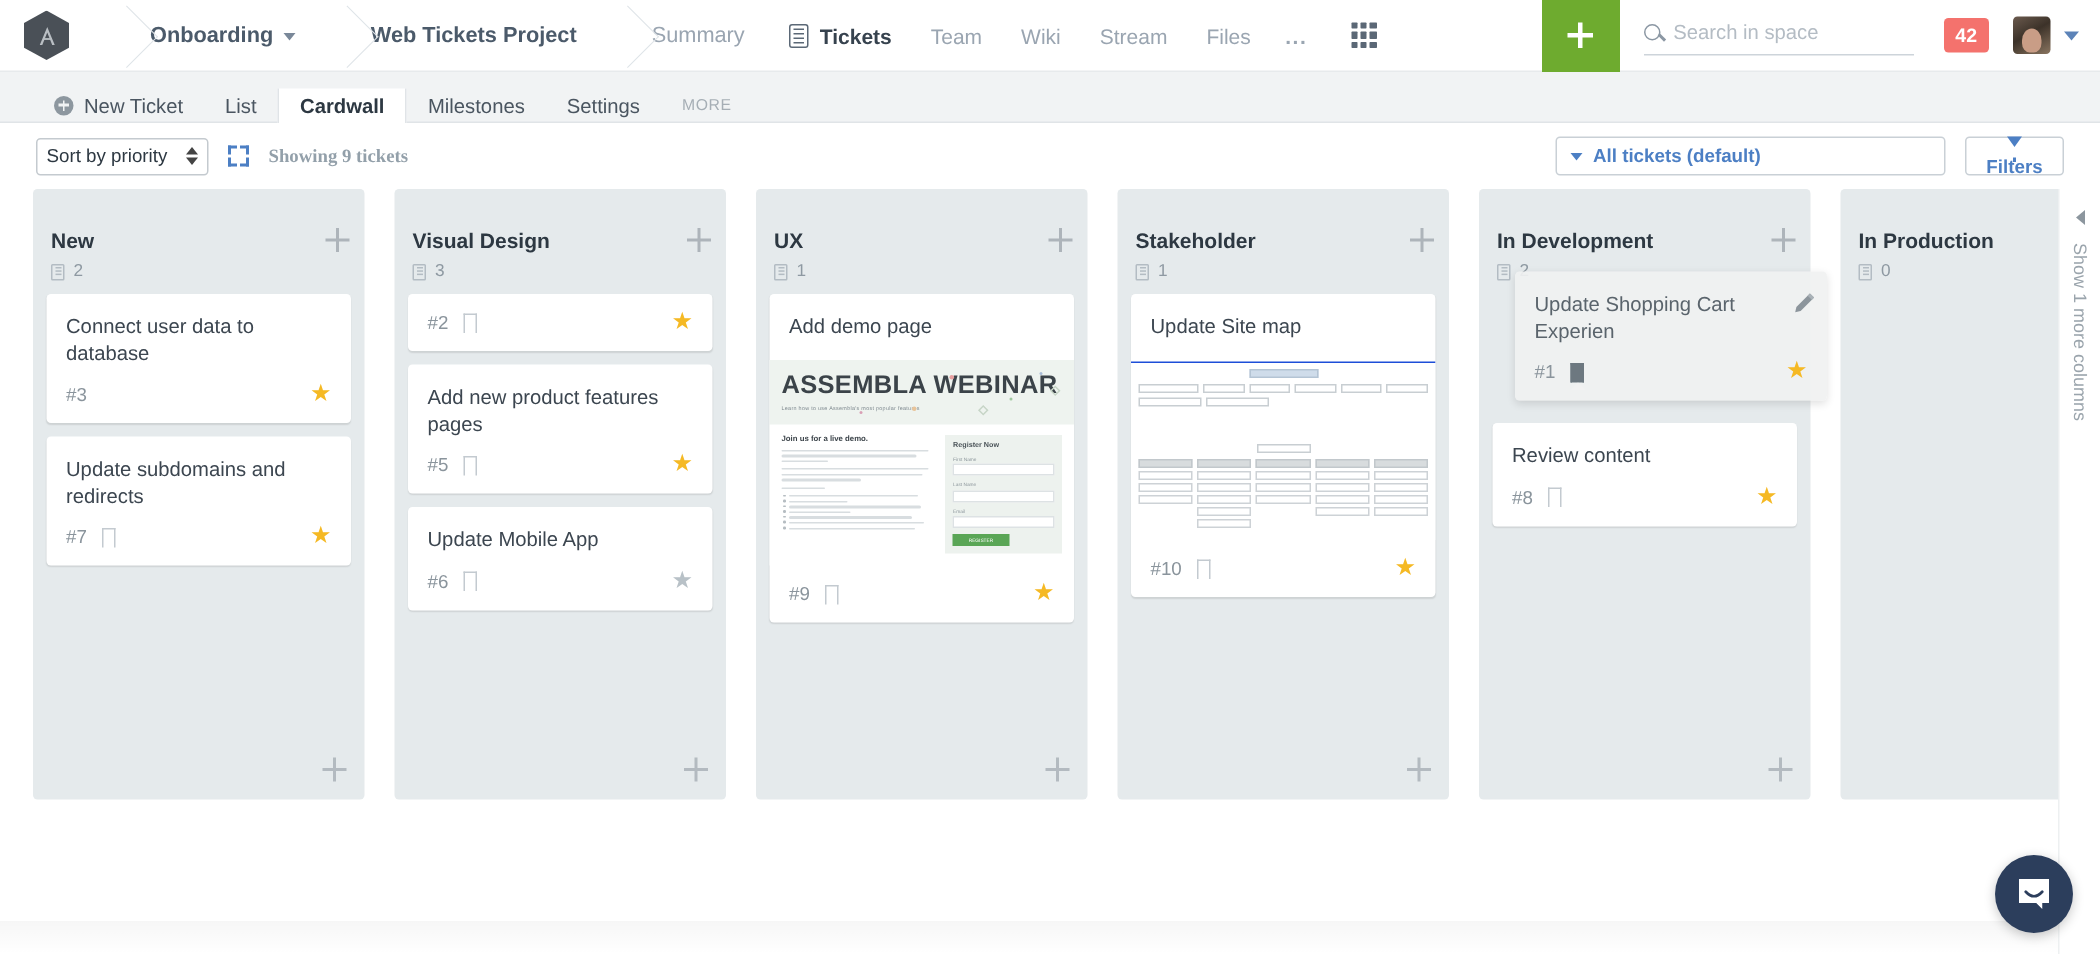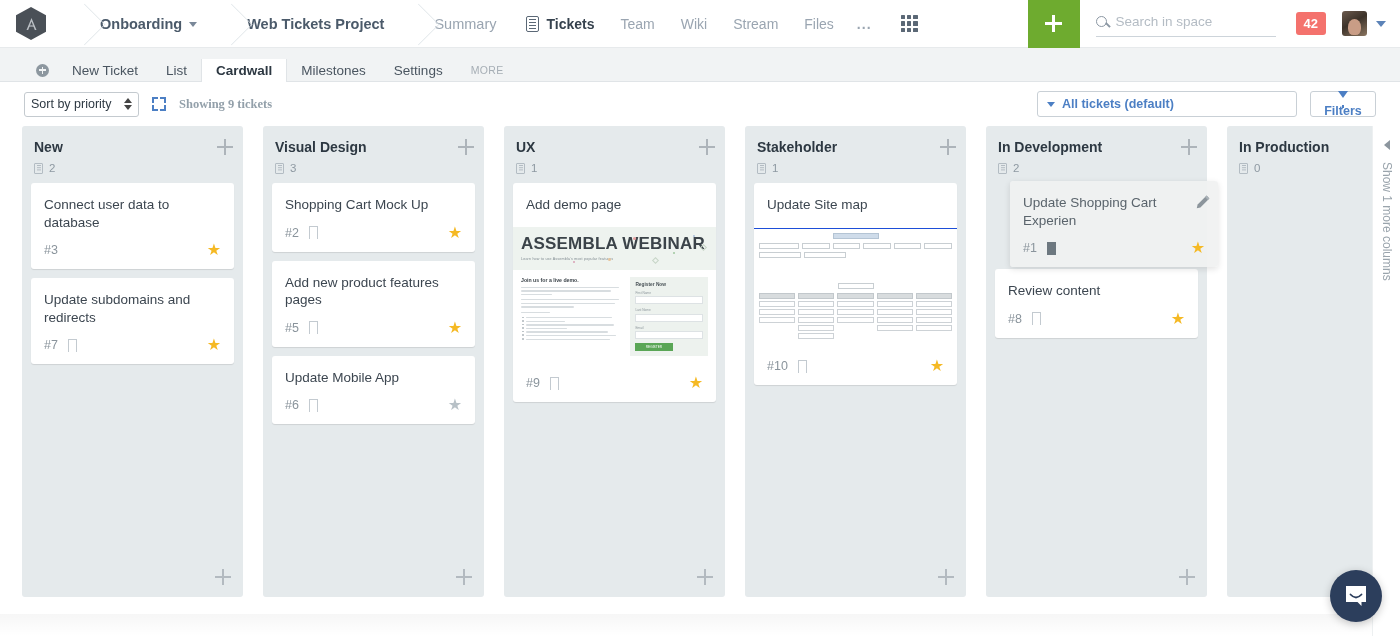--- a/index.html
+++ b/index.html
@@ -136,21 +136,21 @@
     border-top: 6px solid #5c83b8;
   }
 
   
   .subtabs {
     position: absolute; top: 48px; left: 0; width: 1400px; height: 34px;
     background: #f1f3f4; border-bottom: 1px solid #e0e4e7;
     display: flex; align-items: stretch; padding-left: 22px;
   }
   .subtab {
-    display: flex; align-items: center; gap: 23px;
+    display: flex; align-items: center; gap: 7px;
     padding: 0 14px; font-size: 13.5px; color: #4a5560; white-space: nowrap; margin-top: 11px;
   }
   .subtab.active {
     background: #ffffff; font-weight: bold; color: #2d3842;
     border-left: 1px solid #e0e4e7; border-right: 1px solid #e0e4e7;
     margin-bottom: -1px;
   }
   .subtab.more { font-size: 10.5px; color: #a6aeb5; font-weight: normal; letter-spacing: .4px; }
   .plus-circ {
     width: 13px; height: 13px; border-radius: 50%; background: #8d979f;
@@ -217,21 +217,21 @@
   .board {
     position: absolute; top: 126px; left: 0; width: 1400px; height: 510px;
     background: #ffffff;
   }
   .columns {
     position: absolute; top: 0; left: 22px;
     display: flex; gap: 20px;
   }
   .column {
     width: 221px; background: #e5eaec; border-radius: 3px;
-    height: 471px; position: relative; padding: 0 9px;
+    height: 407px; position: relative; padding: 13px 9px;
   }
   .col-head {
     display: flex; align-items: center; padding: 13px 1px 0 3px;
   }
   .col-title { font-size: 14px; font-weight: bold; color: #2d3842; flex: 1 1 auto; }
   .col-plus {
     width: 16px; height: 16px; position: relative; opacity: .45;
   }
   .col-plus::before { content:""; position:absolute; left:0; top:7px; width:16px; height:2px; background:#6a757f;}
   .col-plus::after  { content:""; position:absolute; left:7px; top:0; width:2px; height:16px; background:#6a757f;}
@@ -539,21 +539,20 @@
       <div class="col-head">
         <span class="col-title">Visual Design</span>
         <span class="col-plus"></span>
       </div>
       <div class="col-count">
         <span class="mini-doc"></span>
         <span>3</span>
       </div>
 
       <div class="card">
-        <div class="card-title">Shopping Cart Mock Up</div>
         <div class="card-foot">
           <span class="card-num">#2</span>
           <span class="bookmark"></span>
           <span class="foot-sp"></span>
           <span class="star">★</span>
         </div>
       </div>
 
       <div class="card">
         <div class="card-title">Add new product features pages</div>

